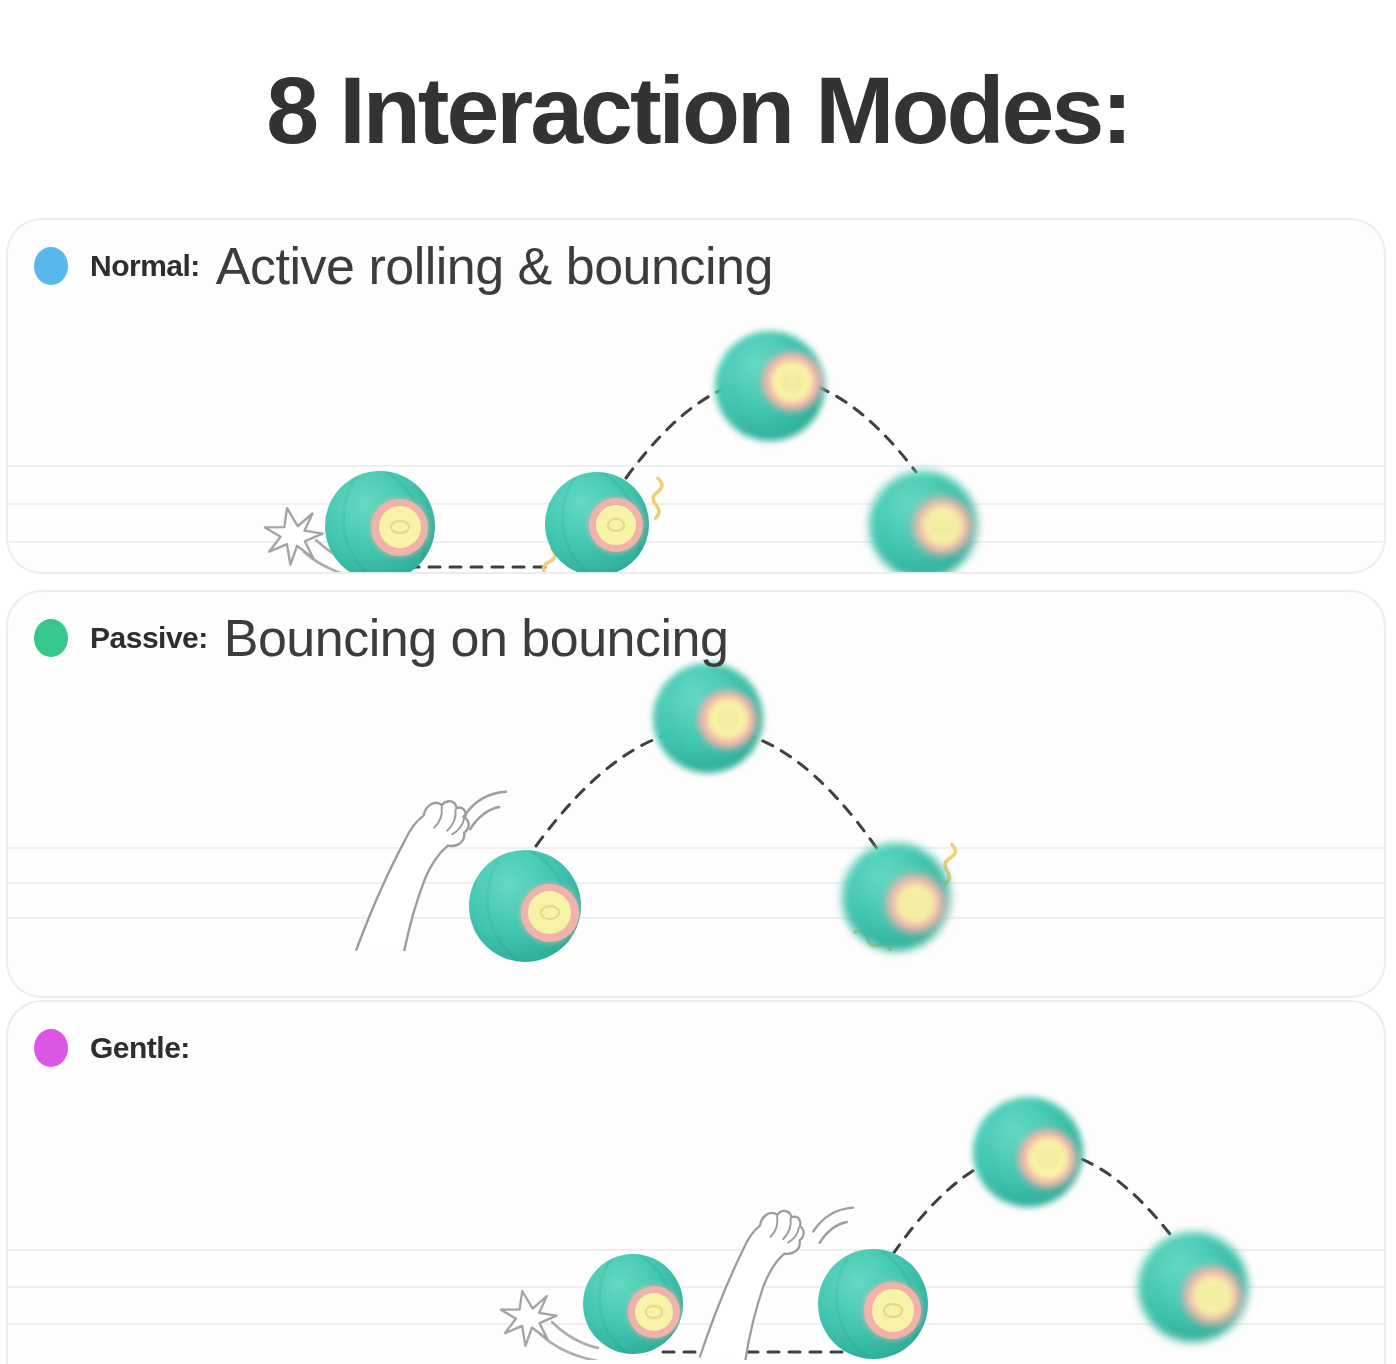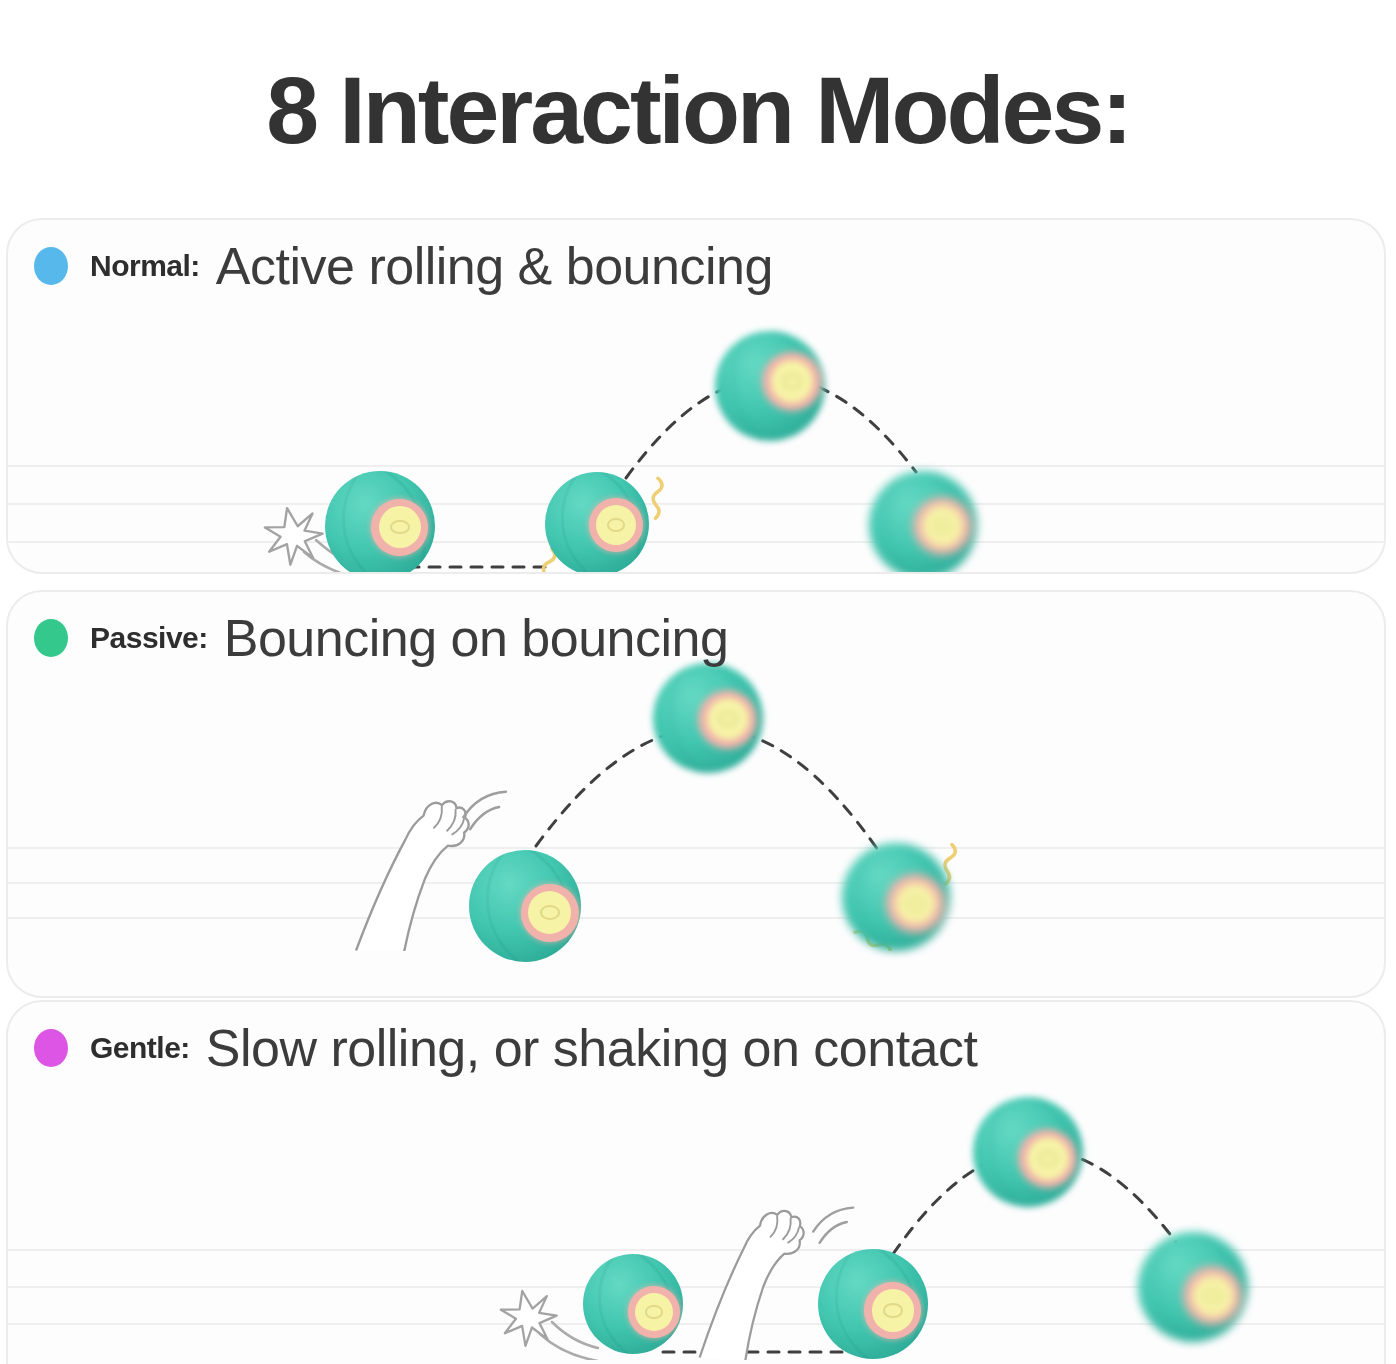--- a/index.html
+++ b/index.html
@@ -201,21 +201,20 @@
       <use href="#paw" transform="translate(689,202) scale(0.75) rotate(4 115 30)"></use>
     </g>
     <g>
       <use href="#motion-arcs" transform="translate(802,204) scale(0.8)"></use>
     </g>
   </svg>
 
   <div class="panel-header">
     <span class="mode-dot" style="background-color: rgb(220, 85, 229);"></span>
     <span class="mode-label">Gentle:</span>
-    <span class="mode-desc">Slow rolling, or shaking on contact</span>
   </div>
 
   <div class="ball" style="left:575px;top:252px;width:100px;height:100px">
     <div class="lens" style="right:3%;top:32%">
         <div class="lens-core"></div>
       </div>
   </div>
   <div class="ball" style="left:810px;top:247px;width:110px;height:110px">
     <div class="lens" style="top:30%">
         <div class="lens-core"></div>

